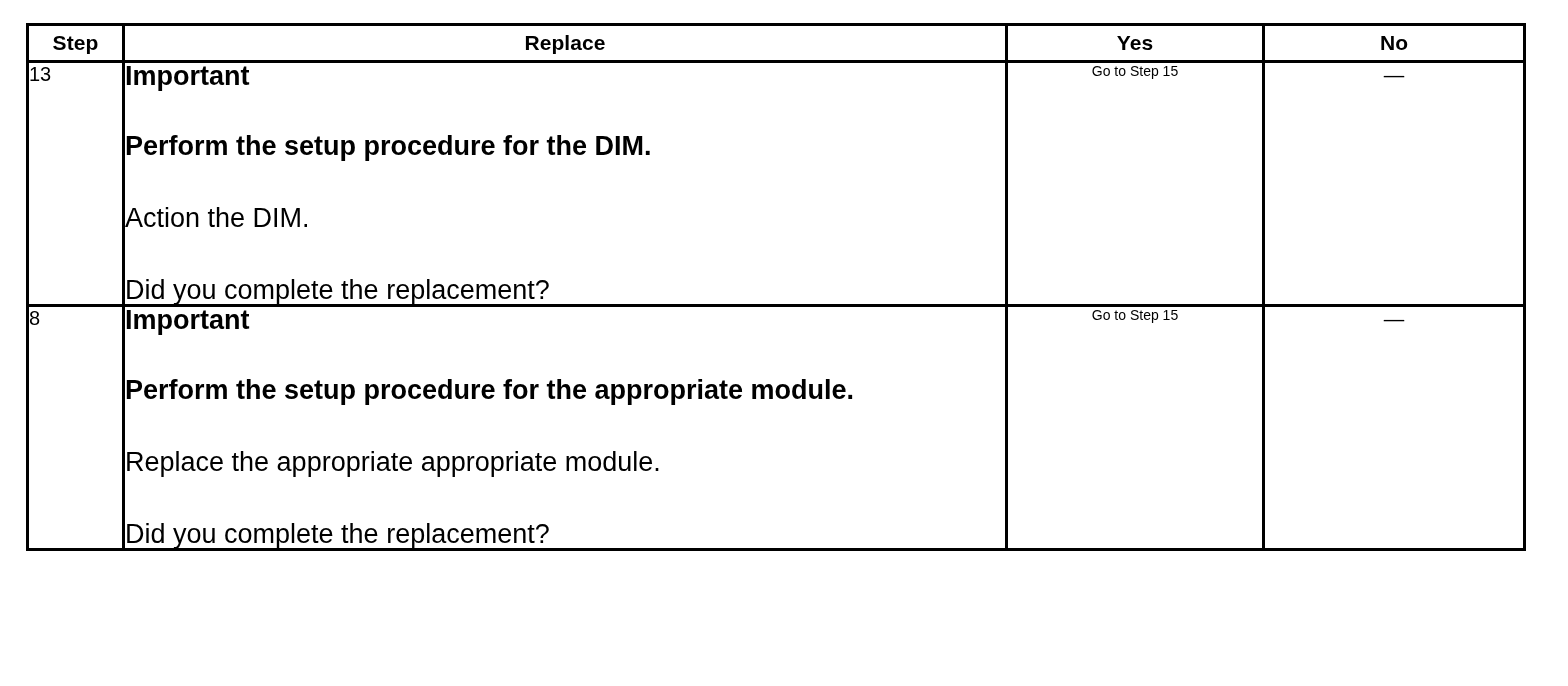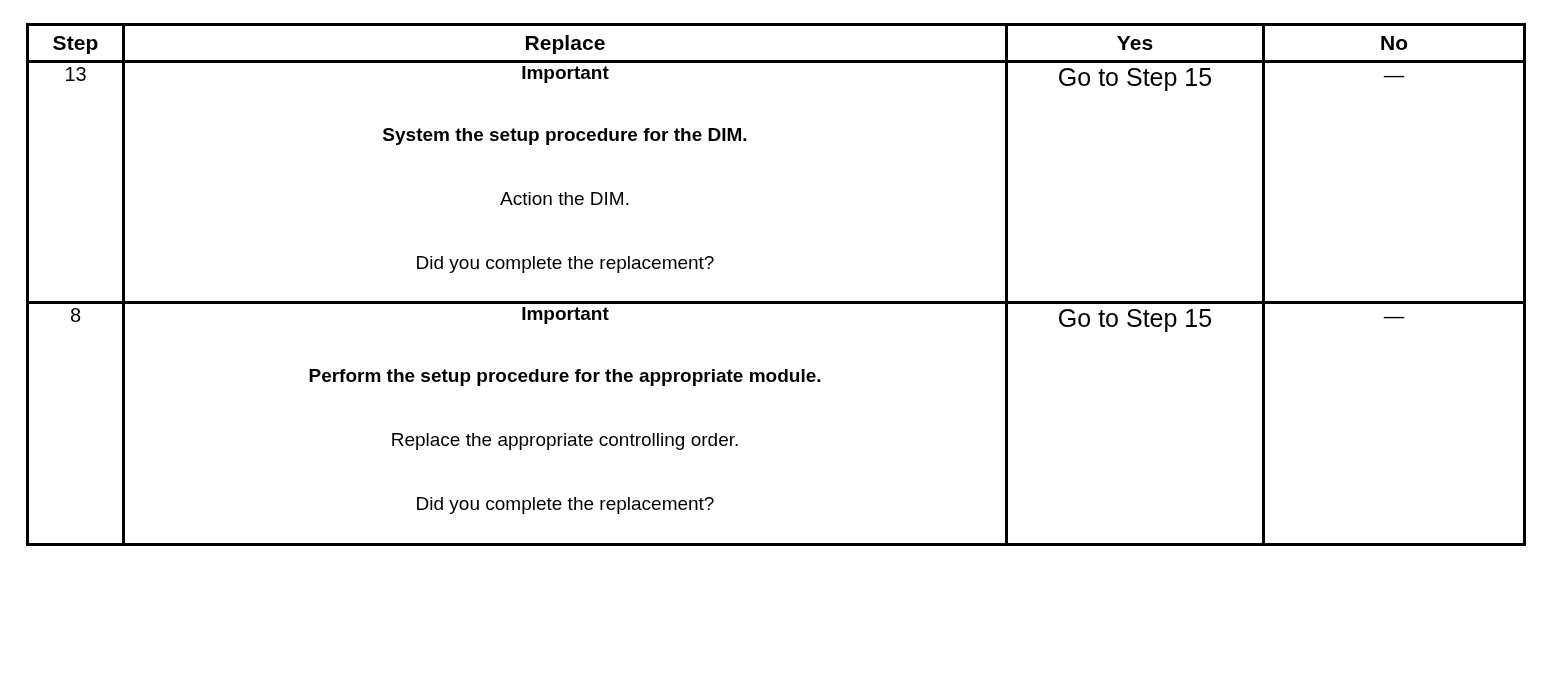--- a/index.html
+++ b/index.html
@@ -53,37 +53,36 @@
     height: 34px;
     text-align: center;
     vertical-align: middle;
     font-size: 21px;
     font-weight: bold;
     letter-spacing: 0.1px;
   }
 
   
   .cell-step {
-    text-align: center;
     vertical-align: middle;
     font-size: 20px;
   }
 
   .cell-action {
-    text-align: center;
+    text-align: left;
     vertical-align: top;
-    font-size: 19px;
+    font-size: 27px;
     padding: 5px 0 6px 6px;
     line-height: 1.0;
   }
 
   .cell-yesno {
     text-align: center;
     vertical-align: bottom;
-    font-size: 25px;
+    font-size: 14px;
     padding-bottom: 8px;
   }
 
   
   .aline {
     display: block;
     white-space: nowrap;
   }
   .aline.bold { font-weight: bold; }
 
@@ -132,38 +131,38 @@
       </tr>
     </thead>
 
     <tbody>
 
       <tr class="row-13">
         <td class="cell-step">13</td>
         <td class="cell-action">
           <span class="aline bold">Important</span>
           <span class="spacer gap-sm"></span>
-          <span class="aline bold">System the setup procedure for the DIM.</span>
+          <span class="aline bold">Perform the setup procedure for the DIM.</span>
           <span class="spacer gap-md"></span>
           <span class="aline">Action the DIM.</span>
           <span class="spacer gap-lg"></span>
           <span class="aline">Did you complete the replacement?</span>
         </td>
         <td class="cell-yesno">Go to Step 15</td>
         <td class="cell-yesno em-dash">—</td>
       </tr>
 
       <tr class="row-14">
         <td class="cell-step">8</td>
         <td class="cell-action">
           <span class="aline bold">Important</span>
           <span class="spacer gap-sm"></span>
           <span class="aline bold">Perform the setup procedure for the appropriate module.</span>
           <span class="spacer gap-md"></span>
-          <span class="aline">Replace the appropriate controlling order.</span>
+          <span class="aline">Replace the appropriate appropriate module.</span>
           <span class="spacer gap-lg"></span>
           <span class="aline">Did you complete the replacement?</span>
         </td>
         <td class="cell-yesno">Go to Step 15</td>
         <td class="cell-yesno em-dash">—</td>
       </tr>
 
 
     </tbody>
   </table>

